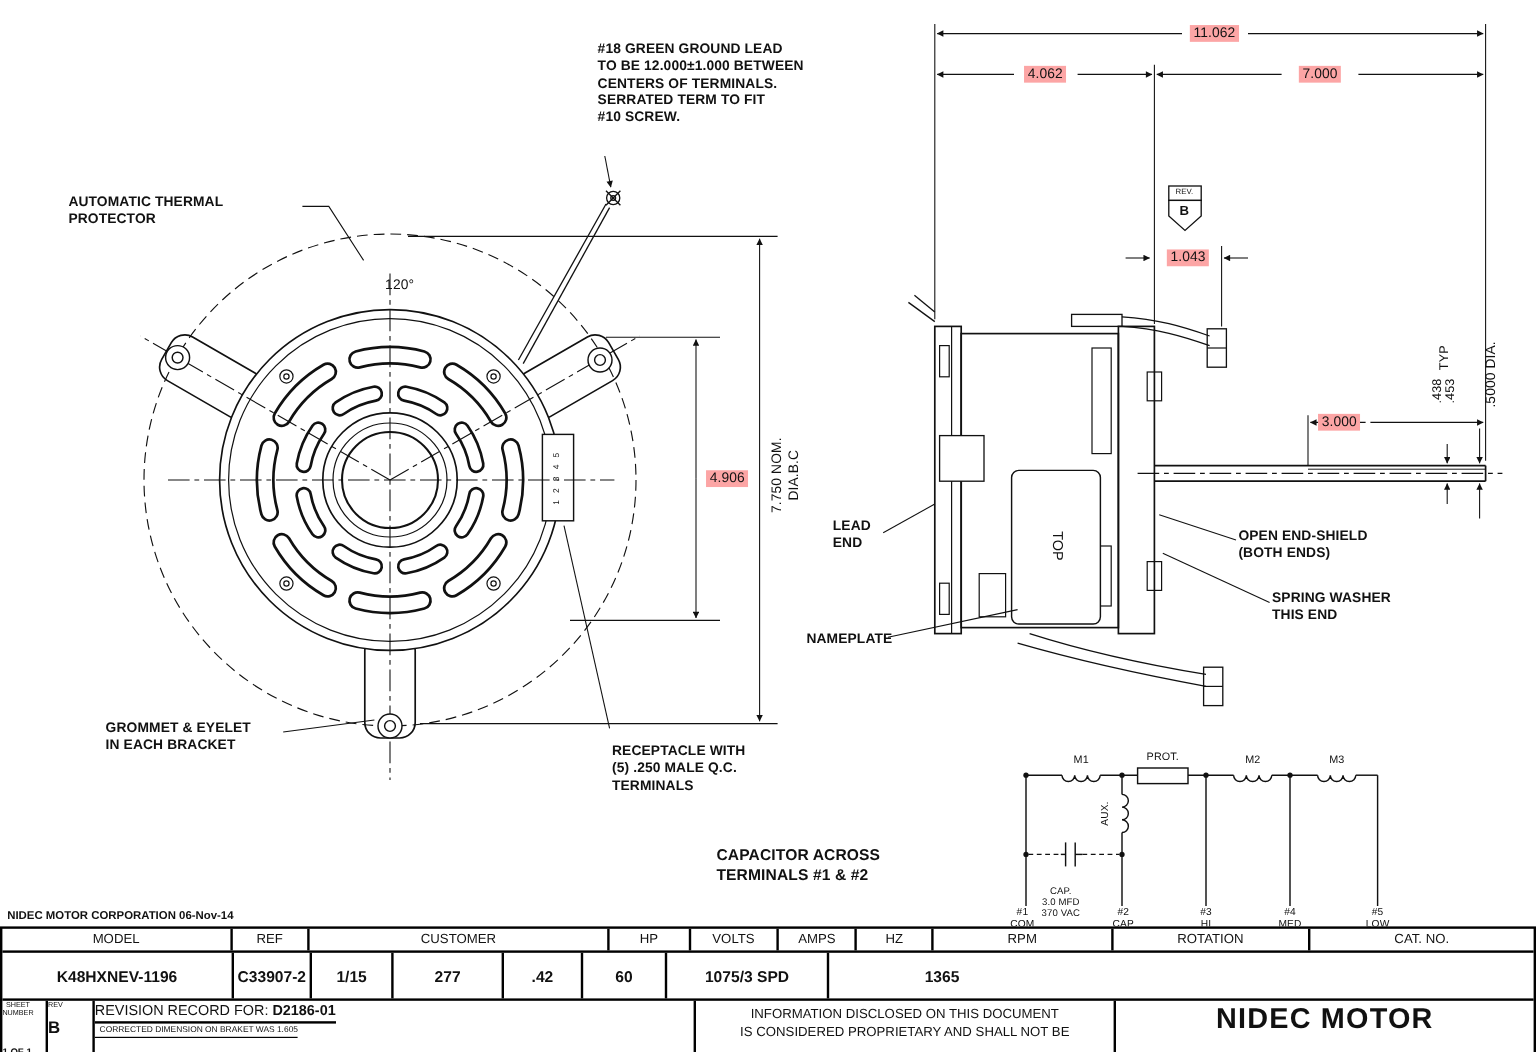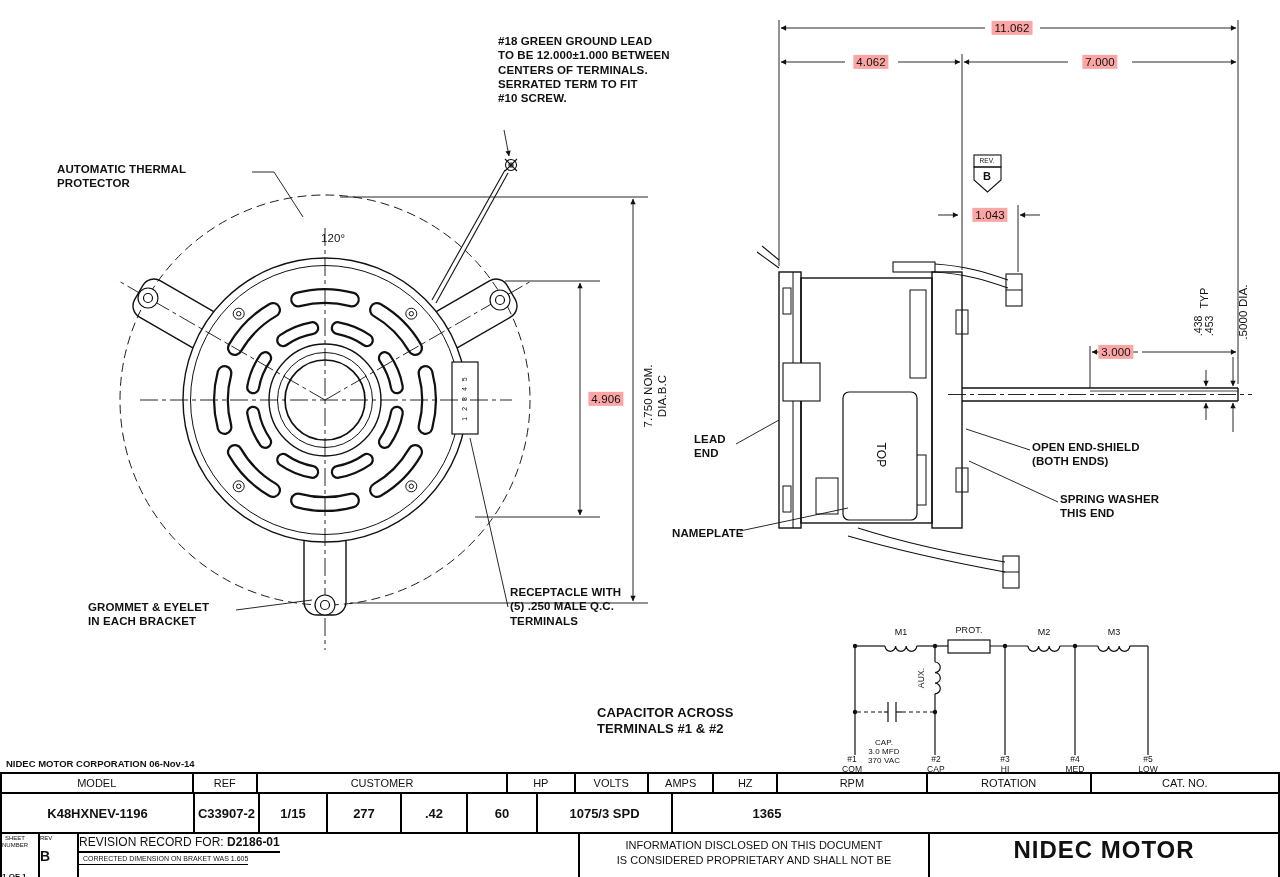--- a/index.html
+++ b/index.html
@@ -298,21 +298,21 @@
 SERRATED TERM TO FIT
 #10 SCREW.</div>
 <div class="lbl" style="left:57px;top:162px">AUTOMATIC THERMAL
 PROTECTOR</div>
 <div class="lbl n ctr" style="left:333px;top:238px">120°</div>
 <div class="lbl dim" style="left:606px;top:399px">4.906</div>
 <div class="lbl n rot" style="left:655px;top:396px">7.750 NOM.
 DIA.B.C</div>
 <div class="lbl" style="left:88px;top:600px">GROMMET &amp; EYELET
 IN EACH BRACKET</div>
-<div class="lbl" style="left:510px;top:585px">RECEPTACLE WITH
+<div class="lbl" style="left:510px;top:619px">RECEPTACLE WITH
 (5) .250 MALE Q.C.
 TERMINALS</div>
 <div class="lbl pins rot" style="left:465px;top:398px">1 2 3 4 5</div>
 
 <div class="lbl dim" style="left:1012px;top:28px">11.062</div>
 <div class="lbl dim" style="left:871px;top:62px">4.062</div>
 <div class="lbl dim" style="left:1100px;top:62px">7.000</div>
 <div class="lbl revflag-l ctr" style="left:987px;top:161px">REV.</div>
 <div class="lbl revflag-v ctr" style="left:987px;top:177px">B</div>
 <div class="lbl dim" style="left:990px;top:215px">1.043</div>
@@ -367,21 +367,21 @@
     <div class="cell" style="width:66px">AMPS</div>
     <div class="cell" style="width:64px">HZ</div>
     <div class="cell" style="width:151px">RPM</div>
     <div class="cell" style="width:165px">ROTATION</div>
     <div class="cell" style="width:188px">CAT. NO.</div>
   </div>
   <div class="tb-row tb-vals">
     <div class="cell" style="width:193px">K48HXNEV-1196</div>
     <div class="cell" style="width:65px">C33907-2</div>
     <div class="cell" style="width:68px">1/15</div>
-    <div class="cell" style="width:74px">277</div>
+    <div class="cell" style="width:92px">277</div>
     <div class="cell" style="width:66px">.42</div>
     <div class="cell" style="width:70px">60</div>
     <div class="cell" style="width:135px">1075/3 SPD</div>
     <div class="cell" style="width:188px">1365</div>
   </div>
   <div class="tb-row tb-bottom">
     <div class="cell colstack" style="width:38px">
       <div class="microlbl">SHEET
 NUMBER</div>
       <div class="sheetval">1 OF 1</div>

